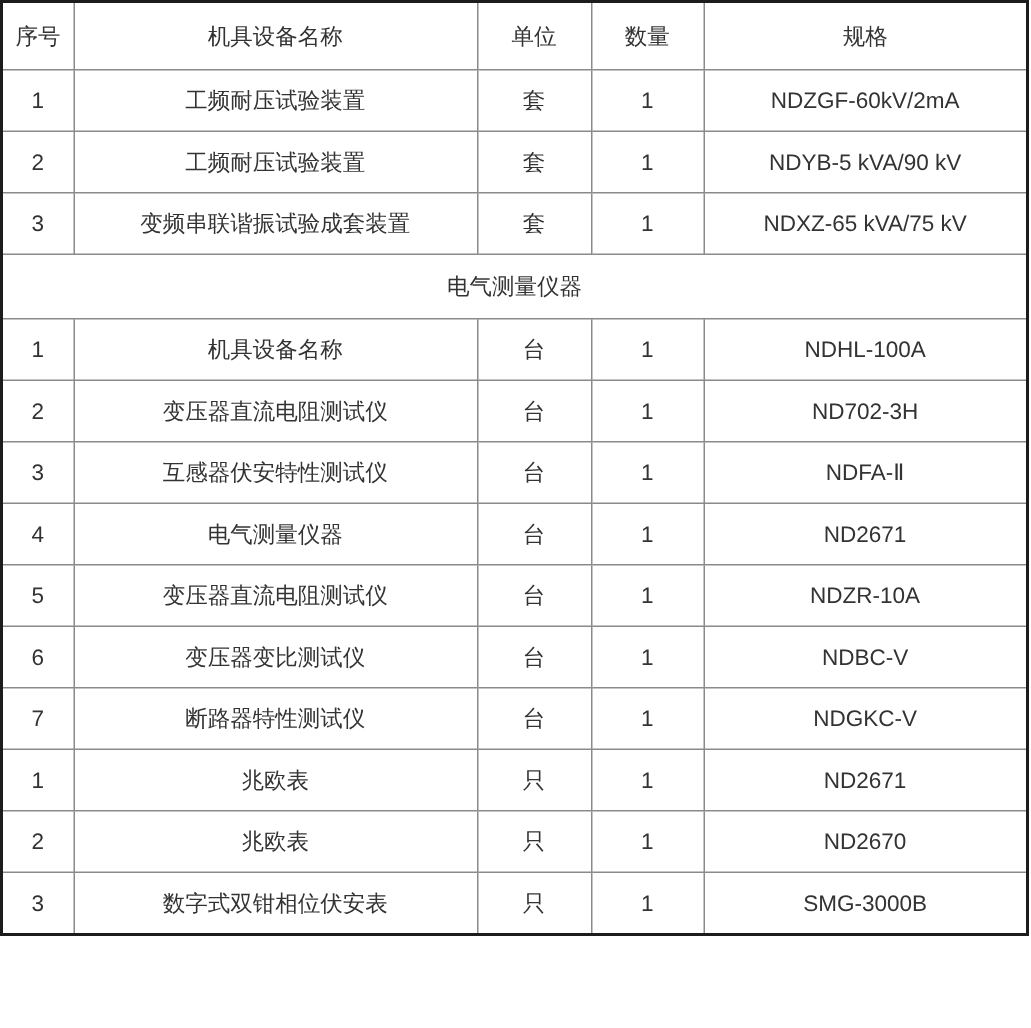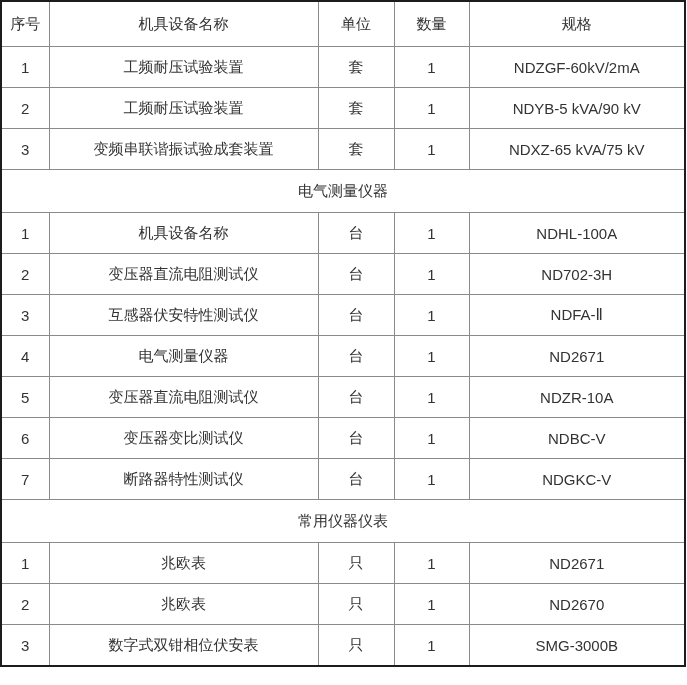--- a/index.html
+++ b/index.html
@@ -122,23 +122,20 @@
         <td>1</td>
         <td>NDBC-V</td>
       </tr>
       <tr class="data-row">
         <td>7</td>
         <td>断路器特性测试仪</td>
         <td>台</td>
         <td>1</td>
         <td>NDGKC-V</td>
       </tr>
-      <tr class="section-row">
-        <td colspan="5">常用仪器仪表</td>
-      </tr>
       <tr class="data-row">
         <td>1</td>
         <td>兆欧表</td>
         <td>只</td>
         <td>1</td>
         <td>ND2671</td>
       </tr>
       <tr class="data-row">
         <td>2</td>
         <td>兆欧表</td>

